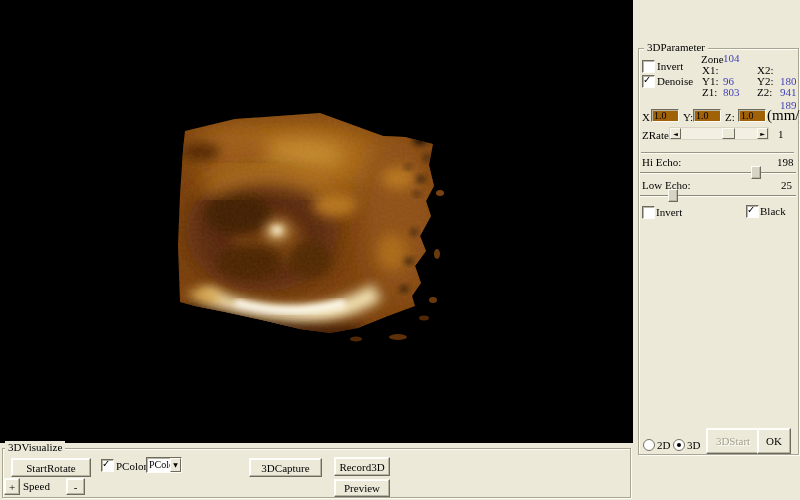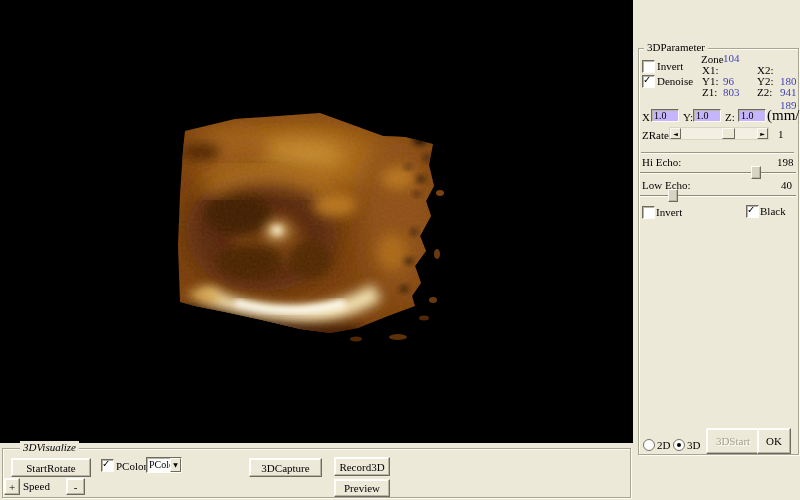--- a/index.html
+++ b/index.html
@@ -21,21 +21,21 @@
   .btn.disabled{color:#a5a18f;text-shadow:1px 1px 0 #fff;cursor:default;}
 
   .checkbox{position:absolute;width:11px;height:11px;background:#fff;border:1px solid;
             border-color:#6e6a5e #fdfcf5 #fdfcf5 #6e6a5e;box-shadow:inset 1px 1px 0 #b8b4a4;cursor:pointer;}
   .checkbox .check{position:absolute;top:-3px;left:0px;font-family:"DejaVu Sans",sans-serif;font-size:10px;font-weight:bold;line-height:13px;}
 
   .radio{position:absolute;width:10px;height:10px;border-radius:50%;background:#fff;border:1px solid #767263;cursor:pointer;}
   .radio .dot{display:none;position:absolute;top:3px;left:3px;width:4px;height:4px;border-radius:50%;background:#000;}
   .radio.on .dot{display:block;}
 
-  .input{position:absolute;background:#c4b5fd;border:1px solid;border-color:#6e6a5e #fdfcf5 #fdfcf5 #6e6a5e;
+  .input{position:absolute;background:#a16207;border:1px solid;border-color:#6e6a5e #fdfcf5 #fdfcf5 #6e6a5e;
          box-shadow:inset 1px 1px 0 #b8b4a4;font:inherit;font-size:10px;padding:0 0 0 2px;margin:0;}
 
   .scrollbar{position:absolute;background:#f3f0e3;border:1px solid #d9d5c3;}
   .sb-arrow{position:absolute;top:0;width:11px;height:100%;background:#ece9d8;border:1px solid;
             border-color:#fdfcf5 #6e6a5e #6e6a5e #fdfcf5;box-sizing:border-box;
             display:flex;align-items:center;justify-content:center;cursor:pointer;
             font-family:"DejaVu Sans",sans-serif;font-size:6px;line-height:6px;}
   .sb-thumb{position:absolute;top:0;width:13px;height:100%;background:#ece9d8;border:1px solid;
             border-color:#fdfcf5 #6e6a5e #6e6a5e #fdfcf5;box-sizing:border-box;cursor:pointer;}
 
@@ -178,21 +178,21 @@
     <span class="abs lbl" style="left:139px;top:80px;">1</span>
 
     <div class="etch" style="left:2px;top:103px;width:153px;"></div>
 
     <span class="abs lbl" style="left:3px;top:108px;">Hi Echo:</span>
     <span class="abs lbl" style="left:138px;top:108px;">198</span>
     <div class="slider-track" style="left:1px;top:123px;width:156px;"></div>
     <div class="slider-thumb" style="left:112px;top:117px;"></div>
 
     <span class="abs lbl" style="left:3px;top:131px;">Low Echo:</span>
-    <span class="abs lbl" style="left:142px;top:131px;">40</span>
+    <span class="abs lbl" style="left:142px;top:131px;">25</span>
     <div class="slider-track" style="left:1px;top:146px;width:156px;"></div>
     <div class="slider-thumb" style="left:29px;top:140px;"></div>
 
     <span class="checkbox" style="left:3px;top:157px;">
         <span class="check"></span>
       </span>
     <span class="abs lbl" style="left:17px;top:158px;">Invert</span>
     <span class="checkbox on" style="left:107px;top:156px;">
         <span class="check">✓</span>
       </span>
@@ -202,21 +202,21 @@
     <span class="abs lbl" style="left:18px;top:391px;">2D</span>
     <span class="radio on" style="left:34px;top:390px;">
         <span class="dot"></span>
       </span>
     <span class="abs lbl" style="left:48px;top:391px;">3D</span>
     <div class="btn disabled" style="left:67px;top:379px;width:52px;height:24px;">3DStart</div>
     <div class="btn" style="left:118px;top:379px;width:32px;height:24px;">OK</div>
   </div>
 
   <div class="groupbox" style="left:2px;top:448px;width:627px;height:48px;">
-    <span class="grouplabel" style="left:17px;font-style:italic;">3DVisualize</span>
+    <span class="grouplabel" style="left:2px;">3DVisualize</span>
 
     <div class="btn" style="left:8px;top:9px;width:78px;height:17px;">StartRotate</div>
     <div class="btn" style="left:1px;top:29px;width:14px;height:15px;">+</div>
     <span class="abs lbl" style="left:20px;top:32px;">Speed</span>
     <div class="btn" style="left:63px;top:29px;width:17px;height:15px;">-</div>
 
     <span class="checkbox on" style="left:98px;top:10px;">
         <span class="check">✓</span>
       </span>
     <span class="abs lbl" style="left:113px;top:12px;">PColor</span>

